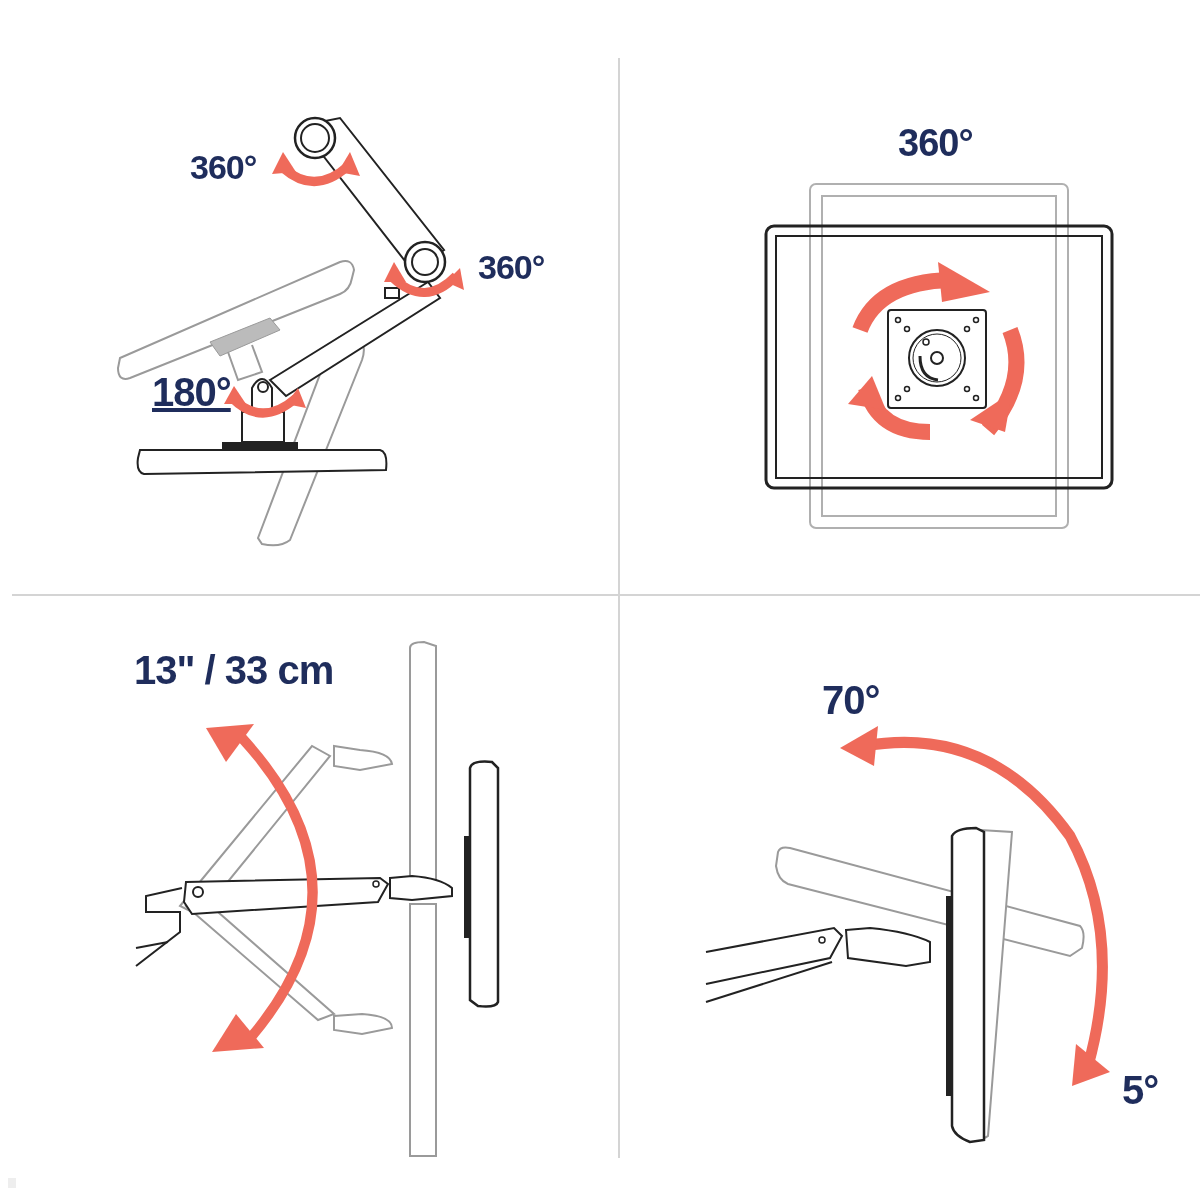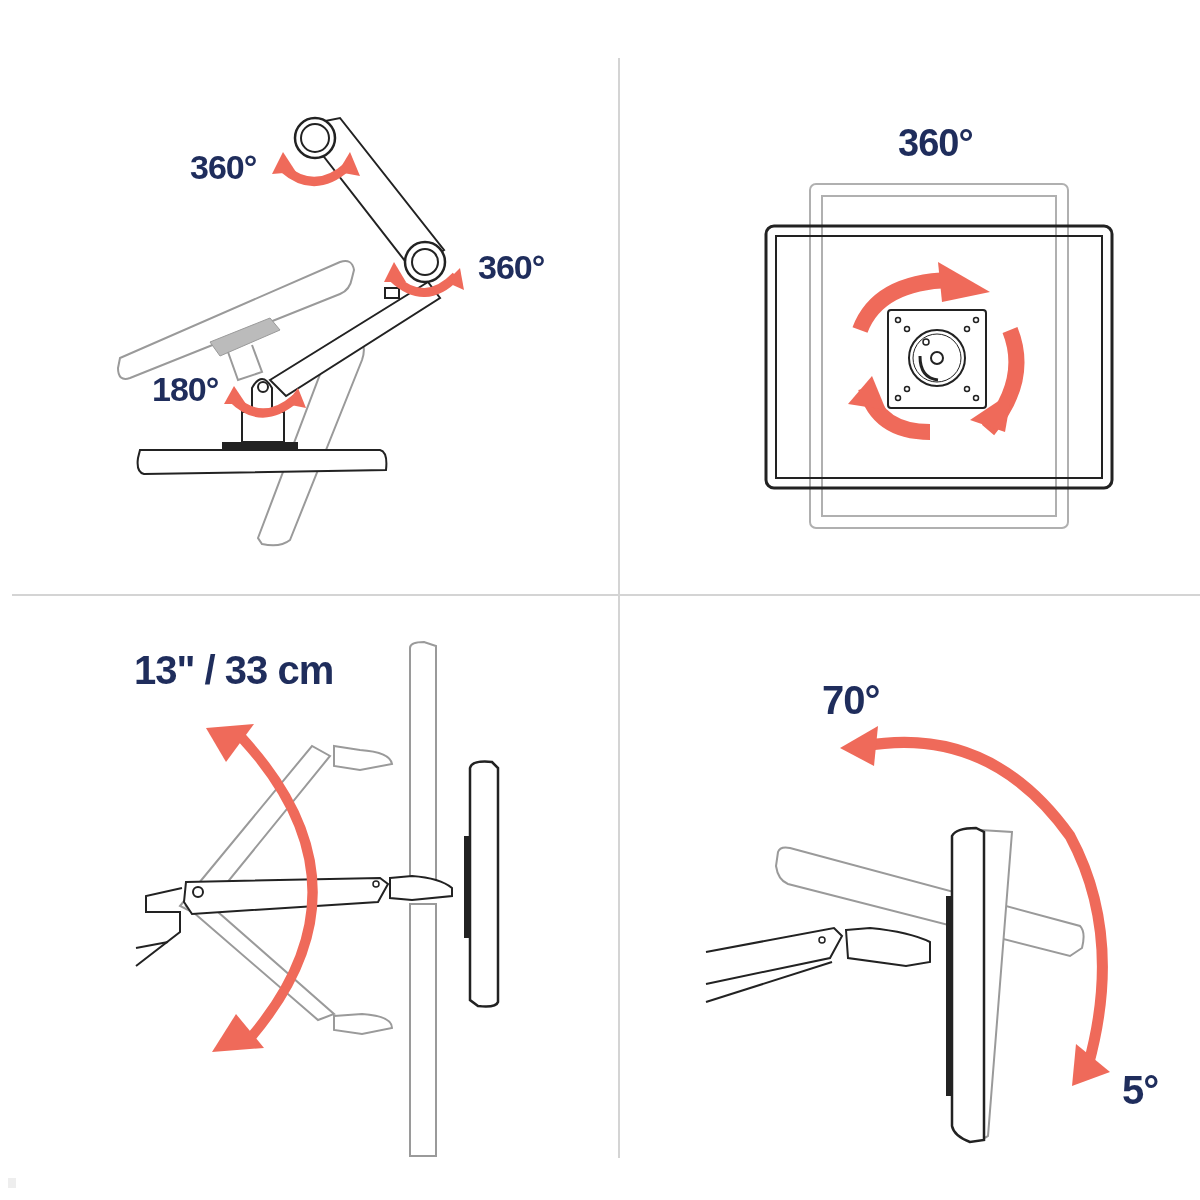--- a/index.html
+++ b/index.html
@@ -56,21 +56,21 @@
     <path d="M384 282 L394 262 L406 282 Z" fill="#ef6a5a"></path>
     <path d="M446 282 L460 268 L464 290 Z" fill="#ef6a5a"></path>
     <g fill="none" stroke="#ef6a5a" stroke-width="9">
       <path d="M232 398 Q262 428 296 398"></path>
     </g>
     <path d="M224 404 L234 386 L246 404 Z" fill="#ef6a5a"></path>
     <path d="M286 404 L298 388 L306 408 Z" fill="#ef6a5a"></path>
   </svg>
   <div class="label" style="left:190px;top:148px;font-size:34px;">360°</div>
   <div class="label" style="left:478px;top:248px;font-size:34px;">360°</div>
-  <div class="label" style="left:152px;top:370px;font-size:34px;">180°</div>
+  <div class="label" style="left:152px;top:370px;font-size:40px;text-decoration:underline;">180°</div>
 </div>
 
 <div class="panel" style="left:620px;top:0;width:580px;height:594px;">
   <svg width="580" height="594">
 
     <rect x="190" y="184" width="258" height="344" rx="6" fill="#fff" stroke="#b0b0b0" stroke-width="2"></rect>
     <rect x="202" y="196" width="234" height="320" fill="none" stroke="#b0b0b0" stroke-width="2"></rect>
 
     <rect x="146" y="226" width="346" height="262" rx="8" fill="none" stroke="#222" stroke-width="3"></rect>
     <rect x="156" y="236" width="326" height="242" fill="none" stroke="#222" stroke-width="2"></rect>

